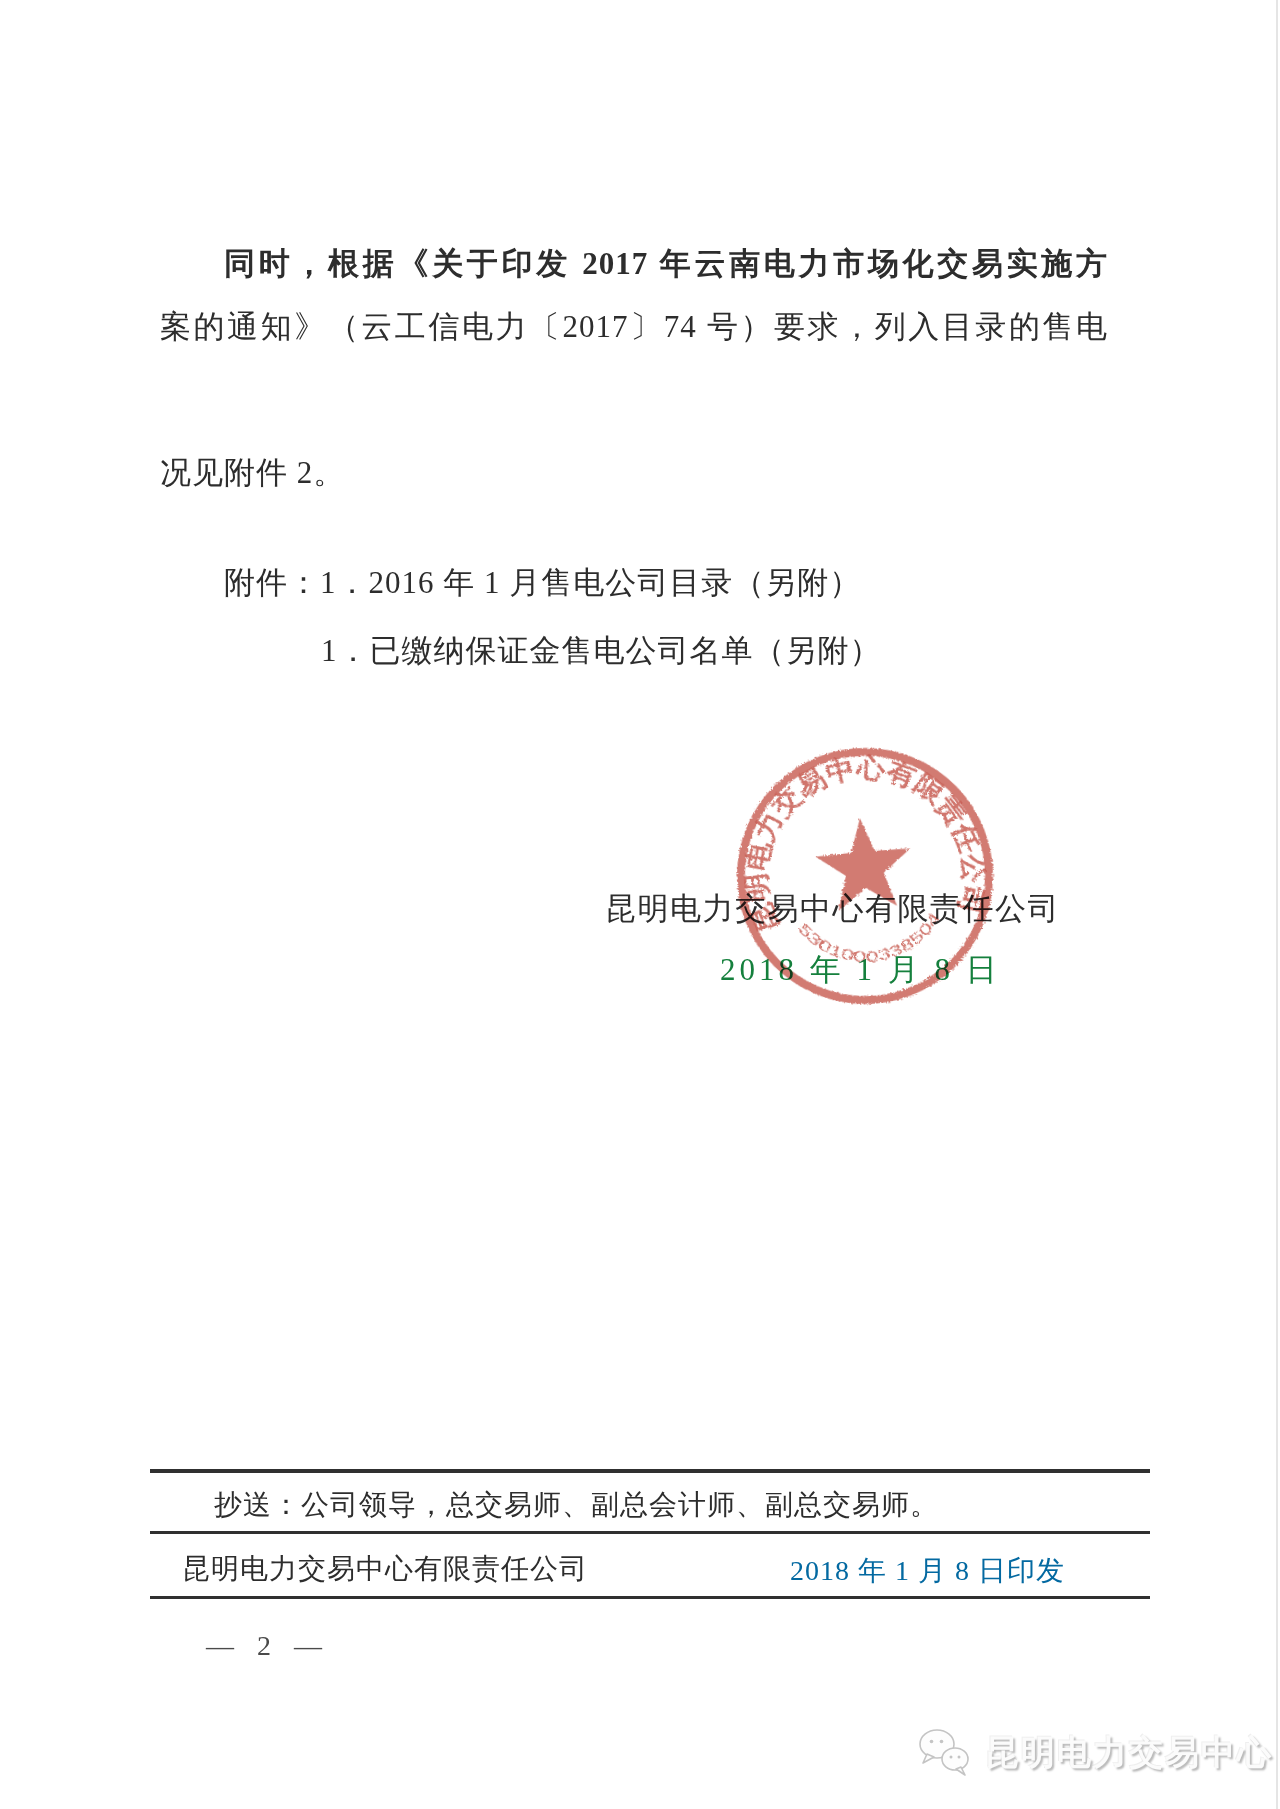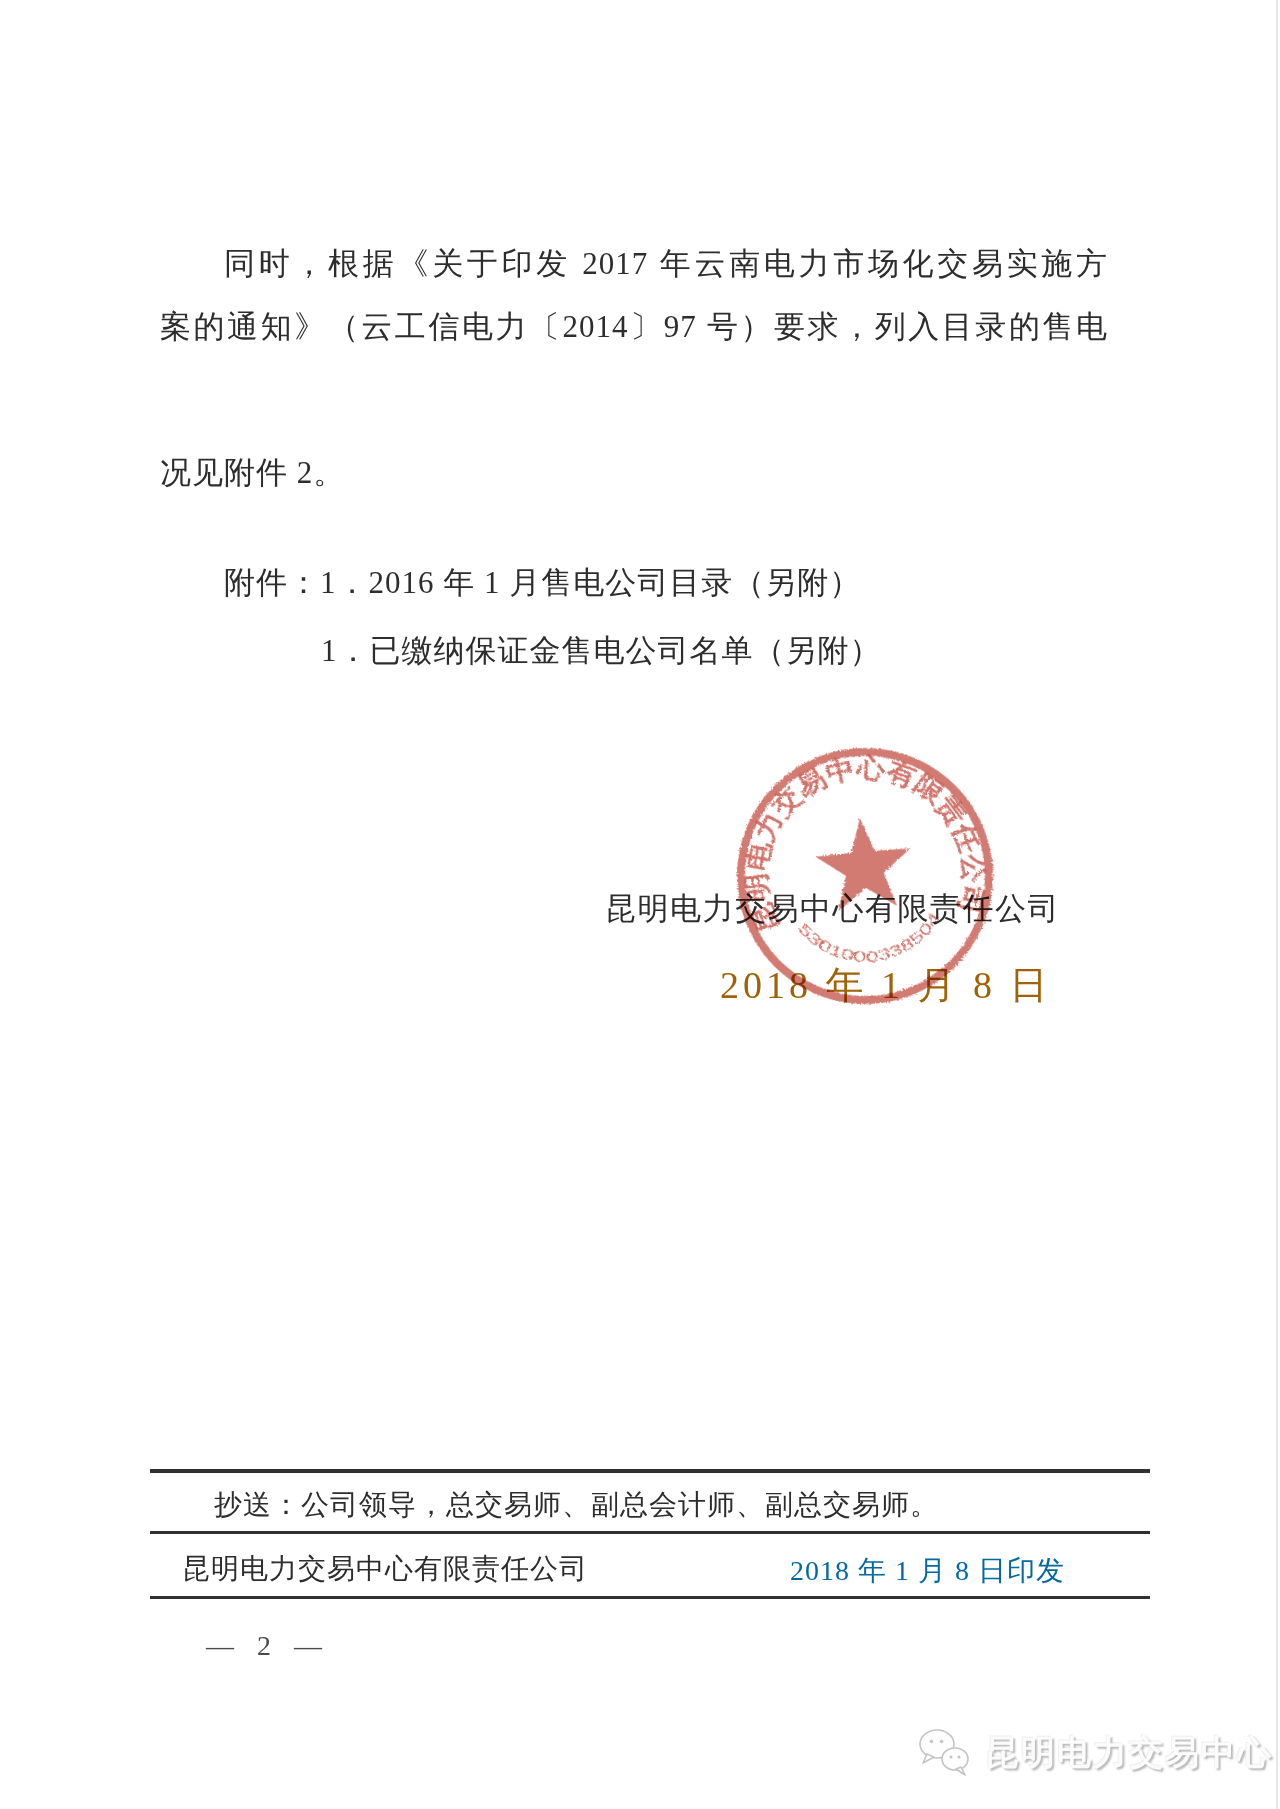--- a/index.html
+++ b/index.html
@@ -19,34 +19,34 @@
   }
   
   .bodyline{
     position:absolute;left:160px;width:948px;
     font-size:31px;line-height:34px;
     letter-spacing:1px;
     text-align:justify;text-align-last:justify;
     white-space:normal;
     color:#2d2d2d;
   }
-  .bodyline.first{ text-indent:64px; }
+  .bodyline.first{ text-indent:64px;font-weight:bold; }
   .bodyline.last{ text-align:left;text-align-last:left;margin-top:20px; }
   .attach{
     position:absolute;
     font-size:31px;line-height:34px;letter-spacing:1px;color:#2d2d2d;
   }
   
   .sig-company{
     position:absolute;left:605px;top:888px;
     font-size:31px;letter-spacing:1.5px;color:#2d2d2d;z-index:2;
   }
   .sig-date{
     position:absolute;left:720px;top:949px;
-    font-size:38px;letter-spacing:4px;color:#a16207;z-index:2;margin-top:11px;
+    font-size:31px;letter-spacing:4px;color:#15803d;z-index:2;
   }
   
   .seal{
     position:absolute;left:733px;top:744px;width:264px;height:264px;
     z-index:3;
     mix-blend-mode:multiply;
     opacity:0.88;
     transform:rotate(-5deg);
   }
   
@@ -87,21 +87,21 @@
   }
 </style>
 </head>
 <body>
 
 <div id="sheet">
 
   <div class="scan-edge"></div>
 
   <div class="bodyline first" style="top:247px">同时，根据《关于印发 2017 年云南电力市场化交易实施方</div>
-  <div class="bodyline" style="top:310px">案的通知》（云工信电力〔2014〕97 号）要求，列入目录的售电</div>
+  <div class="bodyline" style="top:310px">案的通知》（云工信电力〔2017〕74 号）要求，列入目录的售电</div>
   <div class="bodyline last" style="top:436px">况见附件 2。</div>
 
   <div class="attach" style="left:224px;top:566px">附件：1．2016 年 1 月售电公司目录（另附）</div>
   <div class="attach" style="left:321px;top:634px">1．已缴纳保证金售电公司名单（另附）</div>
 
   <div class="sig-company">昆明电力交易中心有限责任公司</div>
   <div class="sig-date">2018 年 1 月 8 日</div>
 
   <svg class="seal" viewBox="0 0 264 264">
     <defs>

